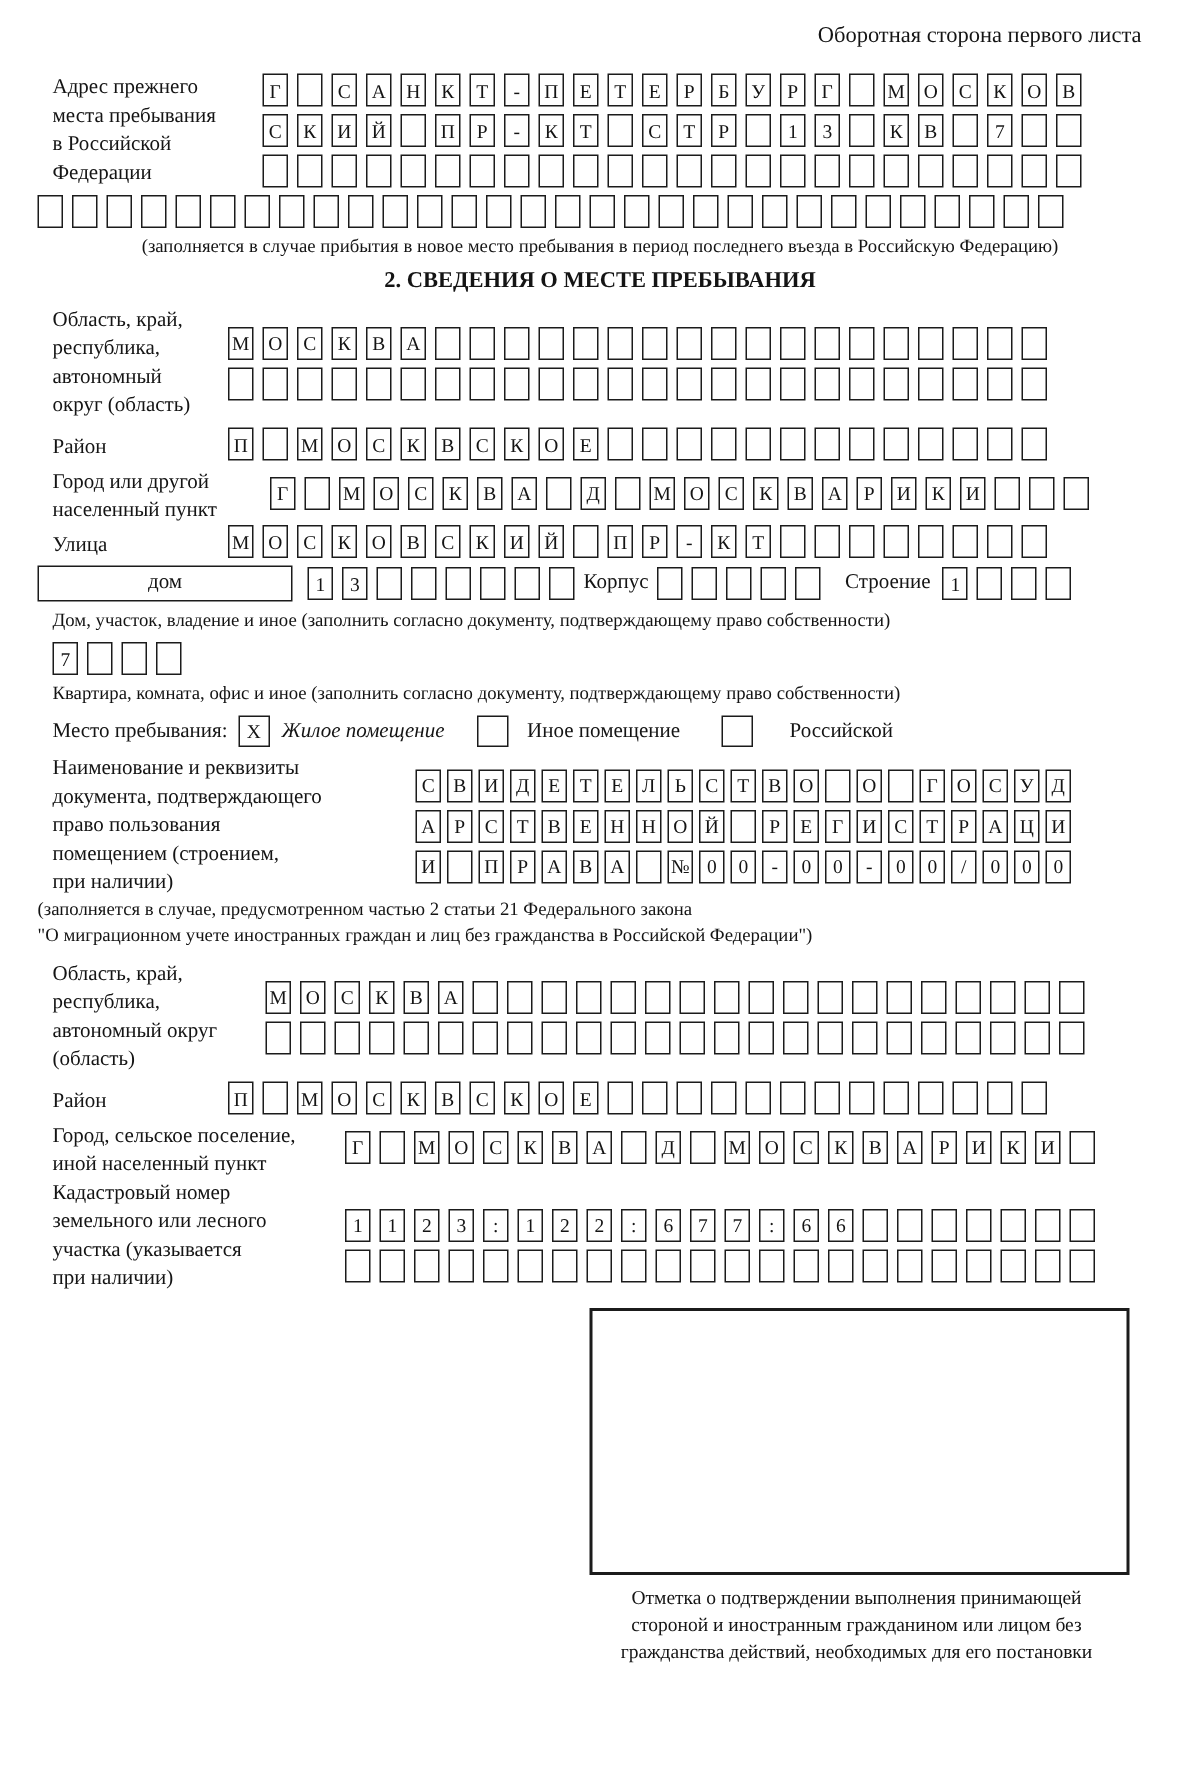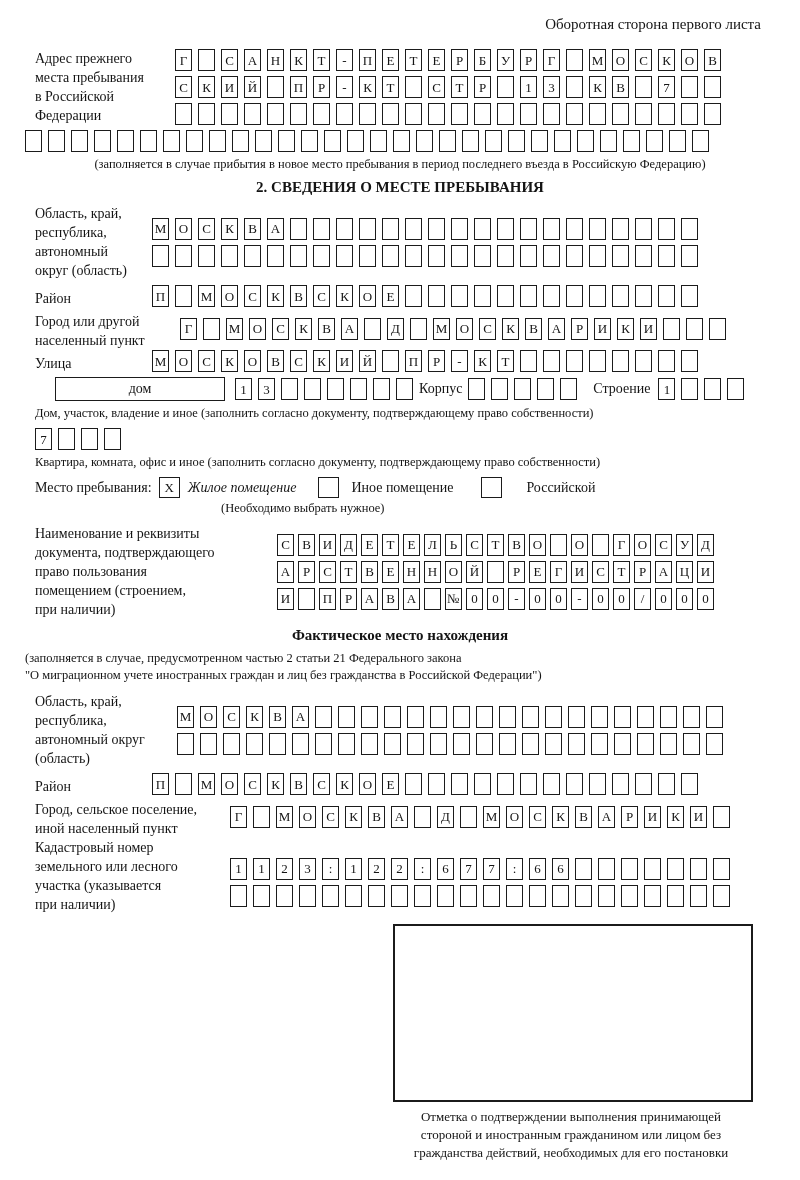--- a/index.html
+++ b/index.html
@@ -12,21 +12,21 @@
   .lbl1{font-size:14px;line-height:19px;padding-left:10px;box-sizing:border-box;}
   .cells{display:flex;gap:6px;margin-bottom:5px;}
   .cells.tight{gap:4px;}
   .cell{flex:0 0 15px;width:15px;height:20px;border:1.5px solid #1b1b1b;
         display:inline-flex;align-items:center;justify-content:center;
         font-size:13px;line-height:1;background:#fff;}
   .caption{font-size:12.5px;text-align:center;margin:1px 0 7px 0;}
   .caption.left{text-align:left;padding-left:10px;}
   .h2{font-weight:bold;font-size:15px;text-align:center;margin:4px 0 8px 0;}
   .bigbox{border:1.5px solid #1b1b1b;height:22px;display:flex;align-items:center;
-          justify-content:center;font-size:14px;box-sizing:content-box;margin-left:30px;}
+          justify-content:center;font-size:14px;box-sizing:content-box;}
   .inlinerow{display:flex;align-items:center;margin-bottom:5px;}
   .inlinelbl{font-size:14px;white-space:nowrap;}
   .chk{width:19px;height:19px;border:1.5px solid #1b1b1b;display:inline-flex;
        align-items:center;justify-content:center;font-size:13px;flex:0 0 19px;}
   .note{font-size:12.5px;margin:-2px 0 8px 196px;}
   .fact-title{font-weight:bold;font-size:15px;text-align:center;margin:8px 0 6px 0;}
   .fact-caption{font-size:12.5px;line-height:17px;margin-bottom:8px;}
   .stamp-wrap{margin-left:368px;margin-top:10px;}
   .stamp-box{width:356px;height:174px;border:2px solid #1b1b1b;background:#fff;}
   .stamp-caption{width:400px;margin-left:-22px;text-align:center;font-size:13px;
@@ -363,21 +363,20 @@
 
   <div class="inlinerow" style="padding-left:10px;">
     <span class="inlinelbl">Место пребывания:</span>
     <span class="chk" style="margin-left:7px;">X</span>
     <span class="inlinelbl" style="margin-left:8px;font-style:italic;">Жилое помещение</span>
     <span class="chk" style="margin-left:22px;"></span>
     <span class="inlinelbl" style="margin-left:12px;">Иное помещение</span>
     <span class="chk" style="margin-left:28px;"></span>
     <span class="inlinelbl" style="margin-left:24px;">Российской</span>
   </div>
-  <div class="note">(Необходимо выбрать нужное)</div>
 
   <div class="row2col">
     <div class="lbl" style="flex:0 0 252px;">
         <div>Наименование и реквизиты</div>
         <div>документа, подтверждающего</div>
         <div>право пользования</div>
         <div>помещением (строением,</div>
         <div>при наличии)</div>
       </div>
     <div class="rowsblock">
@@ -446,21 +445,20 @@
           <span class="cell">0</span>
           <span class="cell">0</span>
           <span class="cell">/</span>
           <span class="cell">0</span>
           <span class="cell">0</span>
           <span class="cell">0</span>
         </div>
     </div>
   </div>
 
-  <div class="fact-title">Фактическое место нахождения</div>
   <div class="fact-caption">
       <div>(заполняется в случае, предусмотренном частью 2 статьи 21 Федерального закона</div>
       <div>"О миграционном учете иностранных граждан и лиц без гражданства в Российской Федерации")</div>
     </div>
 
   <div class="row2col">
     <div class="lbl" style="flex:0 0 152px;">
         <div>Область, край,</div>
         <div>республика,</div>
         <div>автономный округ</div>

